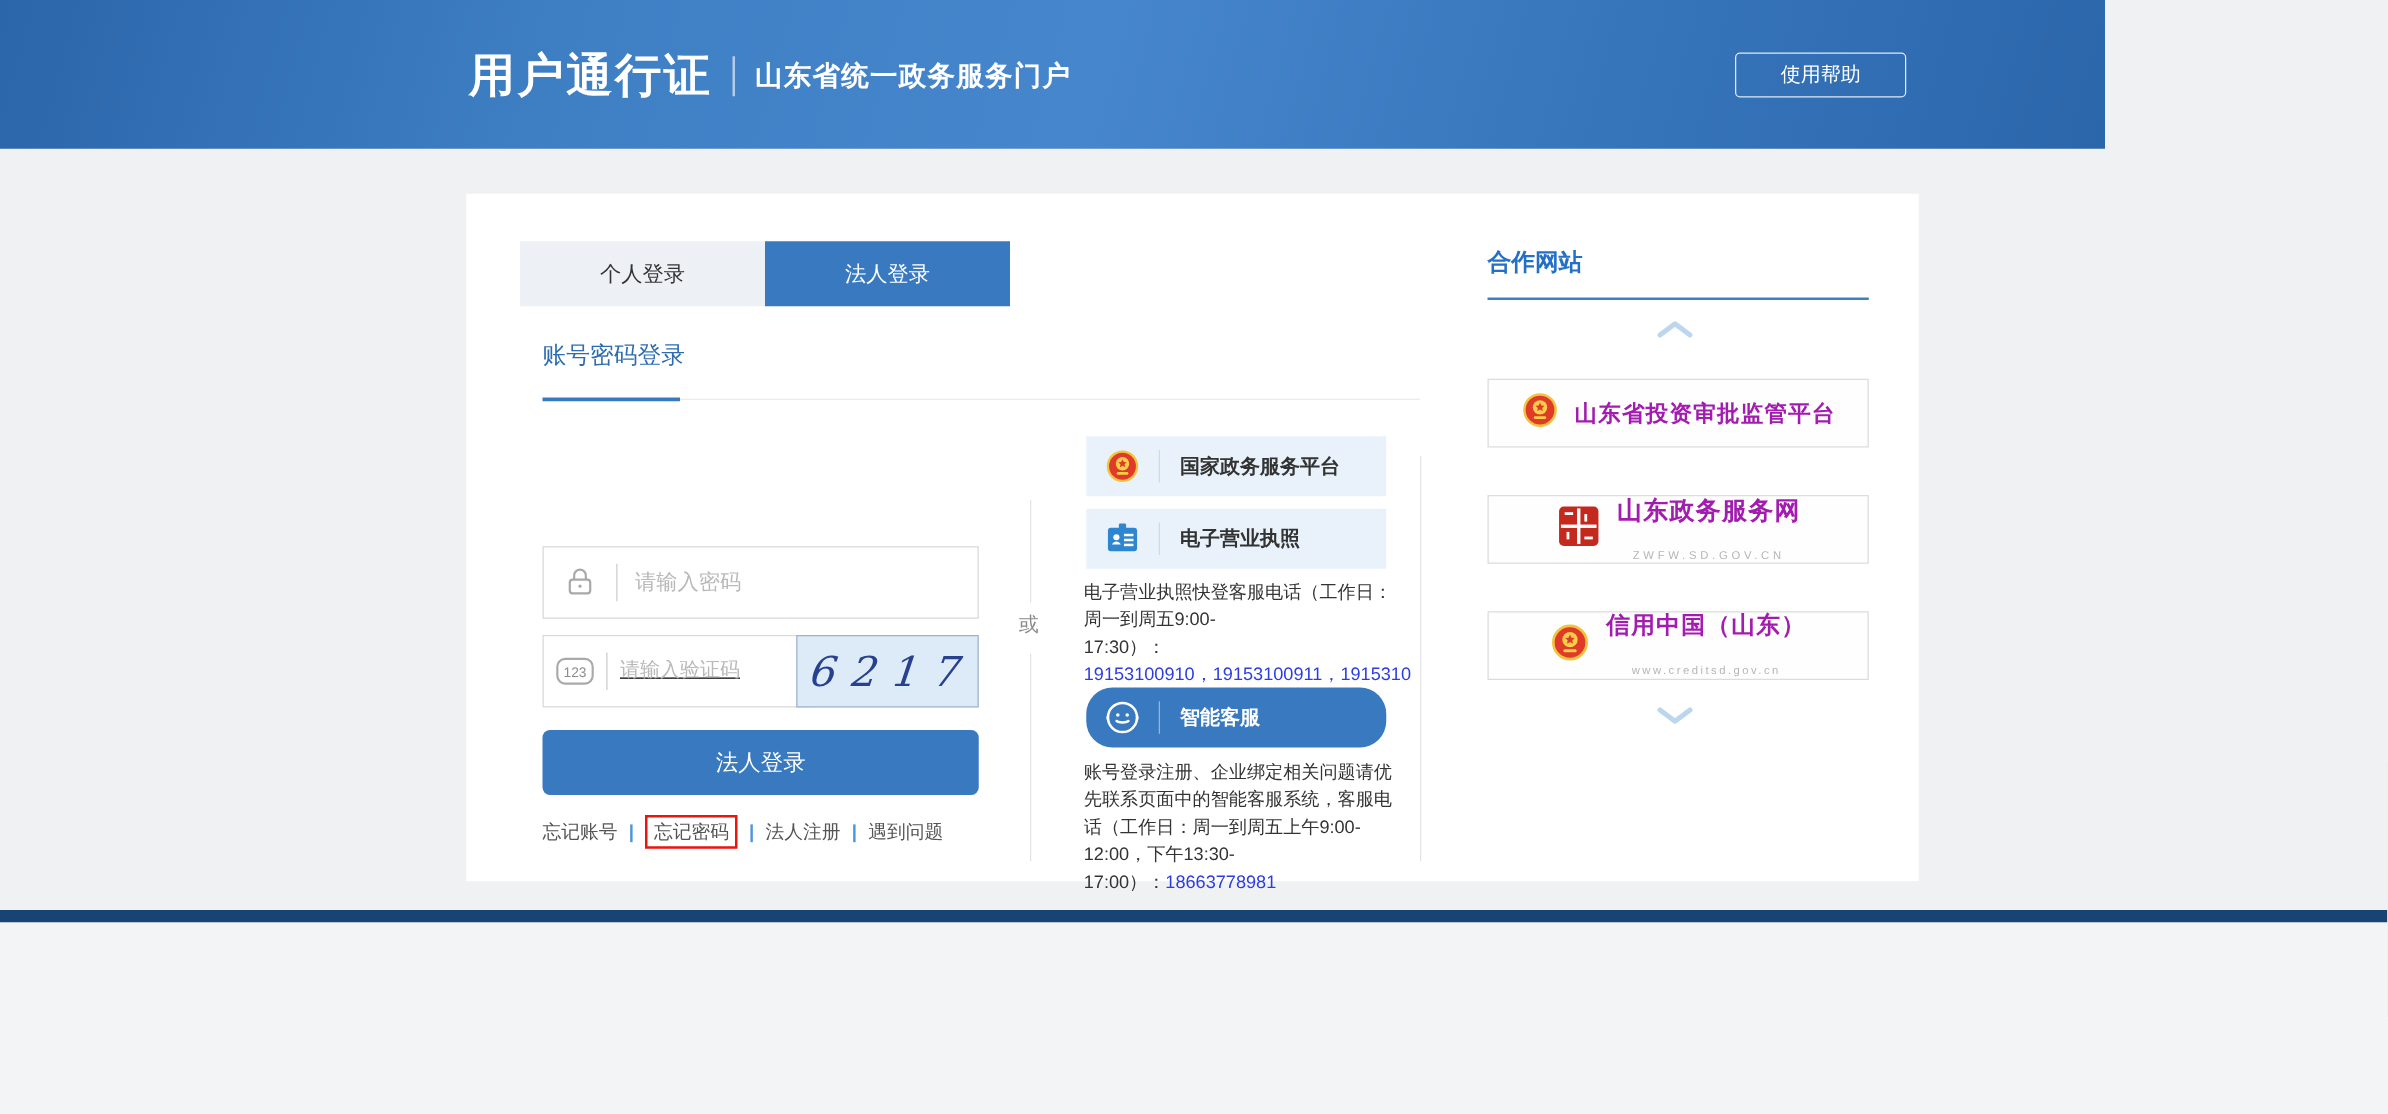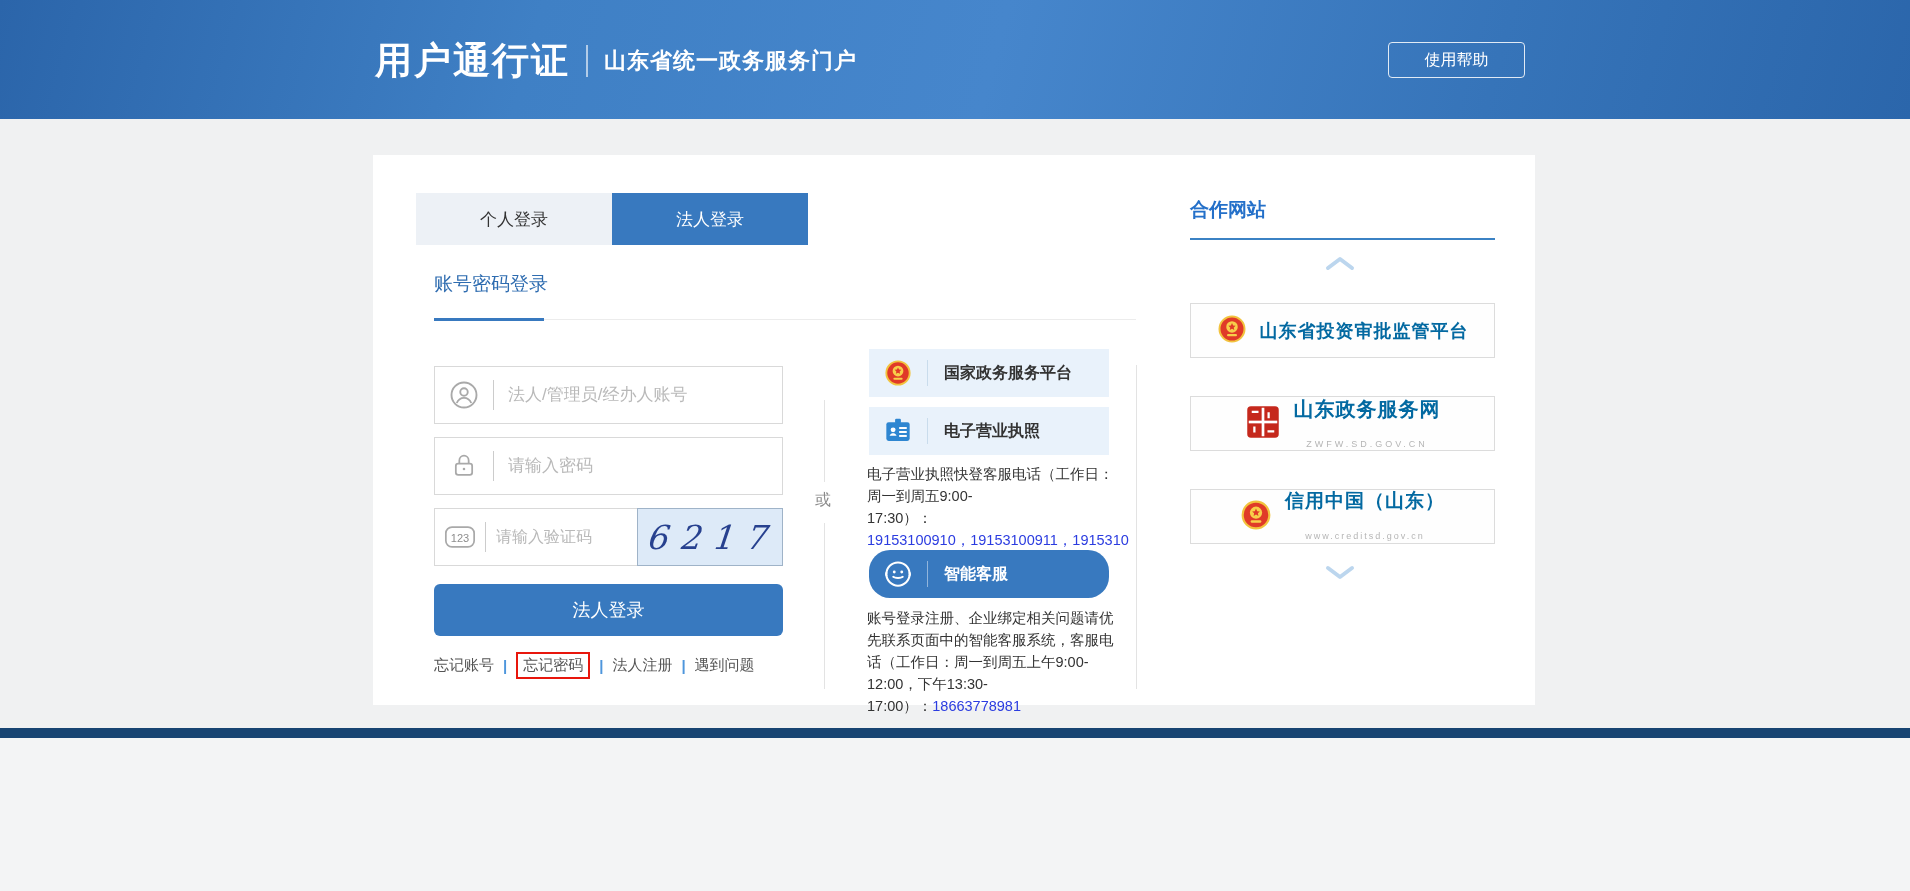--- a/index.html
+++ b/index.html
@@ -1,20 +1,20 @@
 <!DOCTYPE html>
 <html><head>
 <meta charset="utf-8">
 <style>
   * { margin:0; padding:0; box-sizing:border-box; }
   body { background:#e8e8e8; font-family:"Liberation Sans", sans-serif; }
   #app { position:relative; width:1910px; height:891px; background:#f0f1f2; overflow:hidden; }
 
   
-  .header { position:absolute; left:0; top:0; width:1910px; height:119px;
+  .header { position:absolute; left:0; top:0; width:1684px; height:119px;
             background:linear-gradient(105deg,#2b65aa 0%,#3f80c5 28%,#4686cc 52%,#3674b9 78%,#2b66ab 100%); }
   .brand { position:absolute; left:375px; top:36px; display:flex; align-items:center; }
   .brand-title { color:#fff; font-size:37px; font-weight:bold; letter-spacing:2px; }
   .brand-divider { width:2px; height:32px; background:rgba(255,255,255,.6); margin:0 16px; }
   .brand-sub { color:#fff; font-size:22px; font-weight:bold; letter-spacing:1px; }
   .help-btn { position:absolute; left:1388px; top:42px; width:137px; height:36px;
               border:1px solid rgba(255,255,255,.85); border-radius:4px; color:#fff;
               font-size:16px; display:flex; align-items:center; justify-content:center; cursor:pointer; }
 
   
@@ -28,21 +28,21 @@
   .section-underline { position:absolute; left:61px; top:163px; width:110px; height:3px; background:#3879bf; z-index:2; }
   .section-line { position:absolute; left:61px; top:164px; width:702px; height:1px; background:#ececec; }
 
   .field { position:absolute; left:61px; width:349px; height:58px; border:1px solid #d9d9d9;
            background:#fff; display:flex; align-items:center; }
   .field .f-icon { width:58px; display:flex; align-items:center; justify-content:center; flex:0 0 58px; }
   .field .f-sep { width:1px; height:30px; background:#ccc; margin-right:14px; }
   .field input { border:none; outline:none; flex:1; font-size:17px; color:#333; background:transparent;
                  font-family:"Liberation Sans", sans-serif; min-width:0; }
   .field input::placeholder { color:#b9b9b9; }
-  .field-captcha { width:218px; }
+  .field-captcha { width:218px;text-decoration:underline; }
   .field-captcha .f-icon { width:50px; flex:0 0 50px; }
   .field-captcha .f-sep { margin-right:10px; }
   .field-captcha input { font-size:16px; }
 
   .captcha-box { position:absolute; left:264px; top:353px; width:146px; height:58px; background:#ddeaf8;
                  border:1px solid #9fb3c8; display:flex; align-items:center; justify-content:center; cursor:pointer; }
   .captcha-text { font-family:"DejaVu Serif", serif; font-style:italic; font-size:33px; color:#27418f;
                   letter-spacing:12px; transform:skewX(-8deg); padding-left:10px; }
 
   .login-btn { position:absolute; left:61px; top:429px; width:349px; height:52px; background:#3879bf;
@@ -72,21 +72,21 @@
   .note .phone { color:#2b3ce0; white-space:nowrap; }
   .note span.ln { display:inline; }
 
   
   .partners-heading { position:absolute; left:817px; top:42px; font-size:19px; font-weight:bold; color:#2470c9; }
   .partners-underline { position:absolute; left:817px; top:83px; width:305px; height:2px; background:#3b82c4; }
   .chev { position:absolute; left:952px; }
   .partner-box { position:absolute; left:817px; width:305px; height:55px; background:#fefefe;
                  border:1px solid #dcdcdc; display:flex; align-items:center; justify-content:center;
                  gap:13px; cursor:pointer; }
-  .partner-title { font-size:18px; font-weight:bold; color:#0369a1; letter-spacing:1px; }
+  .partner-title { font-size:18px; font-weight:bold; color:#a21caf; letter-spacing:1px; }
   .partner-stack { display:flex; flex-direction:column; align-items:center; line-height:1.1; }
   .partner-sub { font-size:9px; color:#b5b5b5; letter-spacing:3px; margin-top:20px; }
 
   
   .footer-bar { position:absolute; left:0; top:728px; width:1910px; height:10px; background:#174472; }
   .footer-area { position:absolute; left:0; top:738px; width:1910px; height:153px; background:#f3f4f5; }
 </style>
 </head>
 <body>
 
@@ -103,31 +103,20 @@
 
   <div class="card">
 
     <div class="tab tab-personal">个人登录</div>
     <div class="tab tab-legal">法人登录</div>
 
     <div class="section-title">账号密码登录</div>
     <div class="section-underline"></div>
     <div class="section-line"></div>
 
-    <div class="field" style="top:211px;">
-      <span class="f-icon">
-        <svg width="30" height="30" viewBox="0 0 24 24" fill="none" stroke="#a9a9a9" stroke-width="1.5">
-          <circle cx="12" cy="12" r="10"></circle>
-            <circle cx="12" cy="9.6" r="3"></circle>
-          <path d="M6.2 18.4c1.3-3 4-4.1 5.8-4.1s4.5 1.1 5.8 4.1"></path>
-        </svg>
-      </span>
-      <span class="f-sep"></span>
-      <input type="text" placeholder="法人/管理员/经办人账号" style="">
-    </div>
 
     <div class="field" style="top:282px;">
       <span class="f-icon">
         <svg width="28" height="28" viewBox="0 0 24 24" fill="none" stroke="#a9a9a9" stroke-width="1.5">
           <rect x="5" y="10" width="14" height="9.5" rx="2"></rect>
           <path d="M8 10V7.2a4 4 0 0 1 8 0V10"></path>
           <circle cx="12" cy="14.5" r="1.1" fill="#a9a9a9" stroke="none"></circle>
         </svg>
       </span>
       <span class="f-sep"></span>

